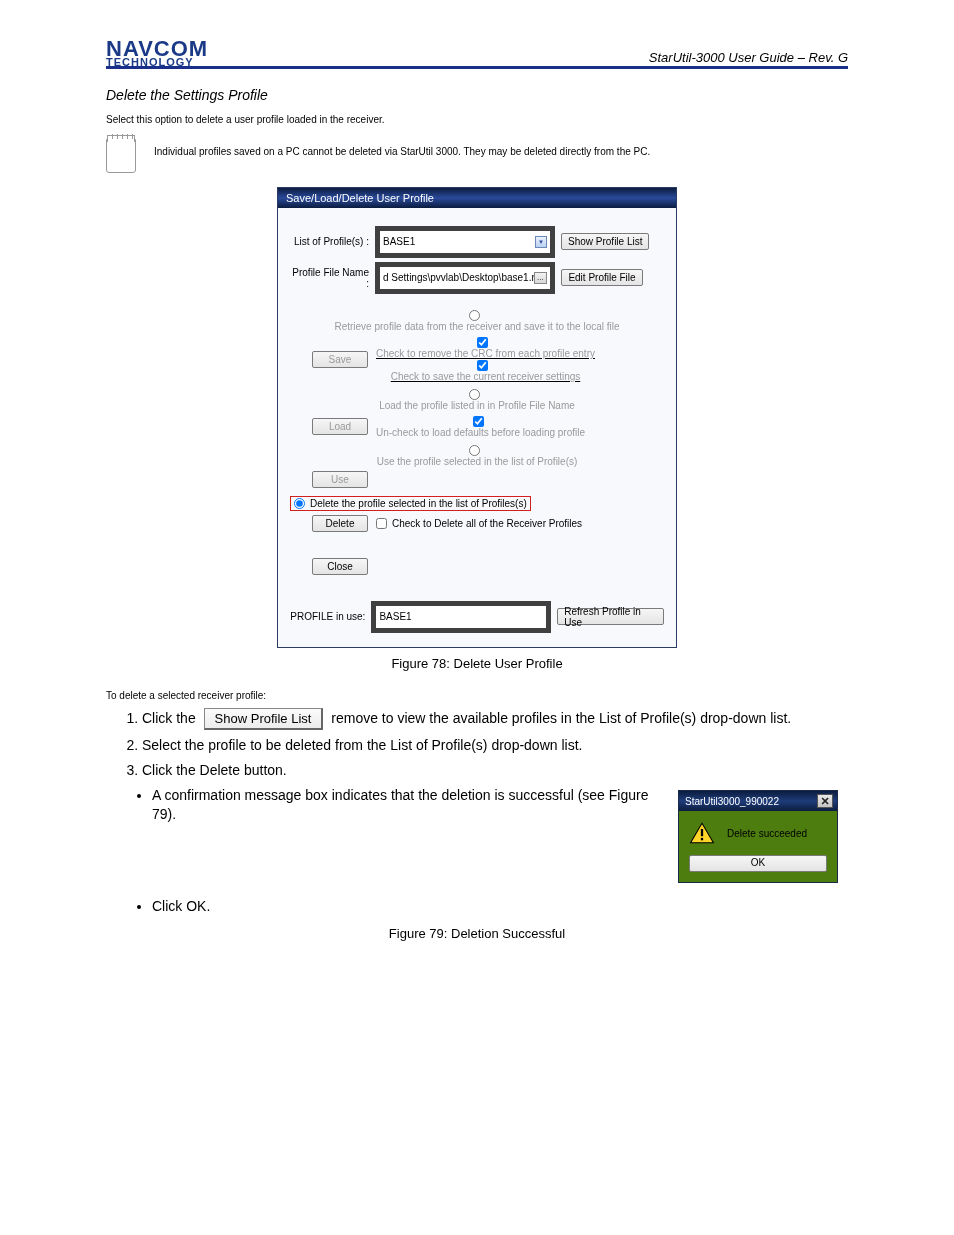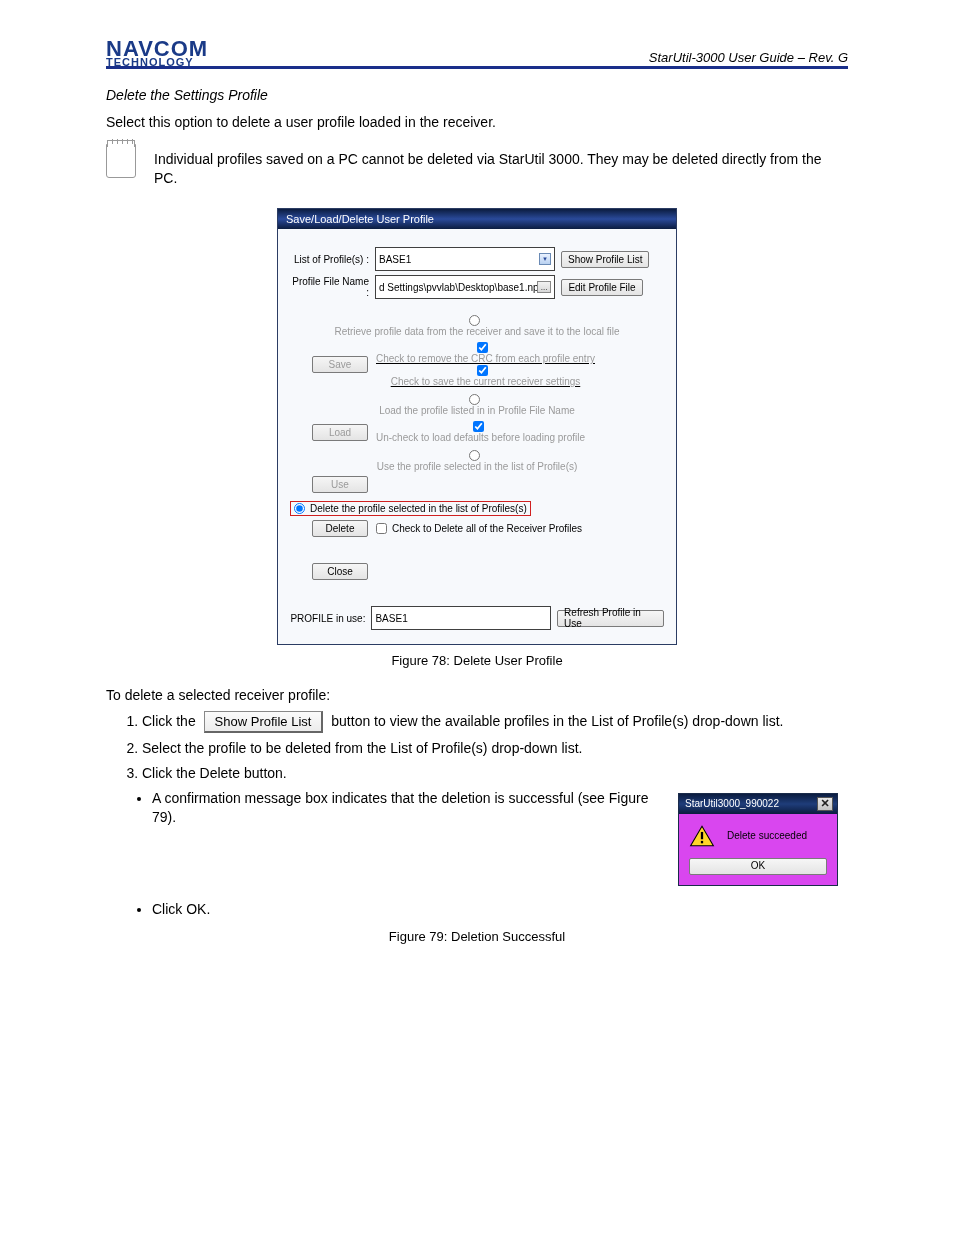--- a/index.html
+++ b/index.html
@@ -30,21 +30,21 @@
     line-height: 0.8;
   }
   .logo .l1 { font-size: 22px; font-weight:900; letter-spacing:1px;}
   .logo .l2 { font-size: 11px; font-weight:900; letter-spacing:1px;}
   .doc-title { font-style: italic; font-size: 13px; text-align:right; line-height:1.3;}
   
   .heading4 {
     font-style: italic; font-weight: normal;
     font-size: 14px; margin: 18px 0 10px;
   }
-  p { margin: 6px 0; line-height:1.35; font-size:14px;}
+  p { margin: 6px 0; line-height:1.35; font-size:10px;}
   .note-block { display:flex; align-items:flex-start; margin:12px 0 14px;}
   .note-icon {
     width: 30px; height:34px;
     border:1px solid #999;
     border-radius: 0 0 3px 3px;
     margin-right: 18px;
     position:relative;
     flex-shrink:0;
   }
   .note-icon:before {
@@ -80,22 +80,22 @@
   }
   .dlg-title {
     background: linear-gradient(#0b1c3f,#2a4a9a,#0b1c3f);
     color:#fff; padding:4px 8px; font-size:11px;
   }
   .dlg-body { padding:14px 12px 10px;}
   .row { display:flex; align-items:center; margin:4px 0;}
   .lbl { width:85px; text-align:right; padding-right:6px;}
   .combo, .txt {
     font:10px Tahoma,sans-serif;
-    background:#fff; border:1px solid #404040;
-    height:24px; padding:1px 3px;
+    background:#fff; border:5px solid #404040;
+    height:32px; padding:1px 3px;
   }
   .combo { width:180px; display:flex; justify-content:space-between; align-items:center;}
   .combo .dd {
     width:12px; height:12px;
     background:linear-gradient(#eaf2ff,#b9d1f0);
     border:1px solid #6a8ab5;
     display:flex; align-items:center; justify-content:center;
     font-size:7px; color:#2a4a9a;
   }
   .txt { width:180px; display:flex; align-items:center; justify-content:space-between;}
@@ -120,21 +120,21 @@
   .radio input { margin:0 5px 0 0; width:11px; height:11px;}
   .chk { display:flex; align-items:center; margin:1px 0 1px 0;}
   .chk input { margin:0 5px 0 0; width:11px; height:11px;}
   .muted { color:#9a9a9a;flex-direction:column;}
   .indent { margin-left:22px;}
   .red-box { border:1.5px solid #d02020; padding:1px 3px; display:inline-flex; align-items:center;}
   
   .dlg2 {
     width:160px; margin:4px auto 4px;
     border:1px solid #1a2b4a;
-    background:#d946ef;
+    background:#4d7c0f;
     font:10px Tahoma,sans-serif;
   }
   .dlg2-title {
     background:linear-gradient(#0b1c3f,#1f3d7a,#0b1c3f);
     color:#fff;
     display:flex; justify-content:space-between; align-items:center;
     padding:3px 4px 3px 6px; font-size:10px;
   }
   .dlg2-title .xbtn {
     width:16px; height:14px;
@@ -289,21 +289,21 @@
   </div>
 
   <div class="fig-caption">Figure 78: Delete User Profile</div>
 
   <p>To delete a selected receiver profile:</p>
 
   <ol start="1">
     <li>
       <span>Click the </span>
       <span class="inline-btn">Show Profile List</span>
-      <span> button to view the available profiles in the List of Profile(s) drop-down list.</span>
+      <span> remove to view the available profiles in the List of Profile(s) drop-down list.</span>
     </li>
     <li>Select the profile to be deleted from the List of Profile(s) drop-down list.</li>
     <li>Click the Delete button.</li>
   </ol>
 
   <ul class="disc">
     <li>
       <div style="display:flex; align-items:flex-start;">
         <div style="flex:1;">A confirmation message box indicates that the deletion is successful (see Figure 79).</div>
         <div style="width:180px; margin-left:18px;">

